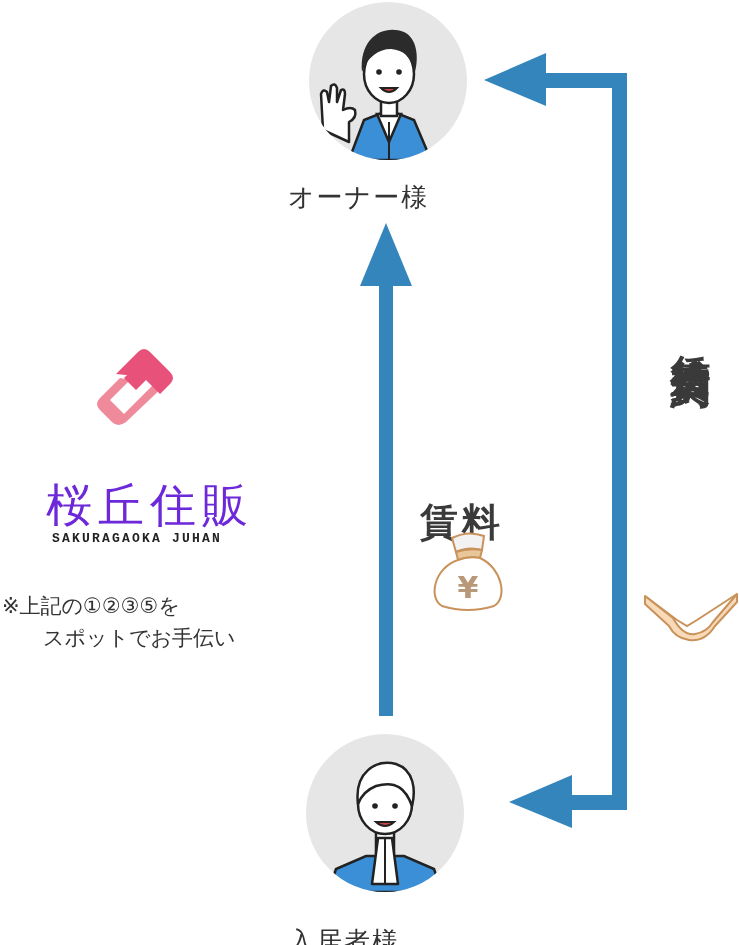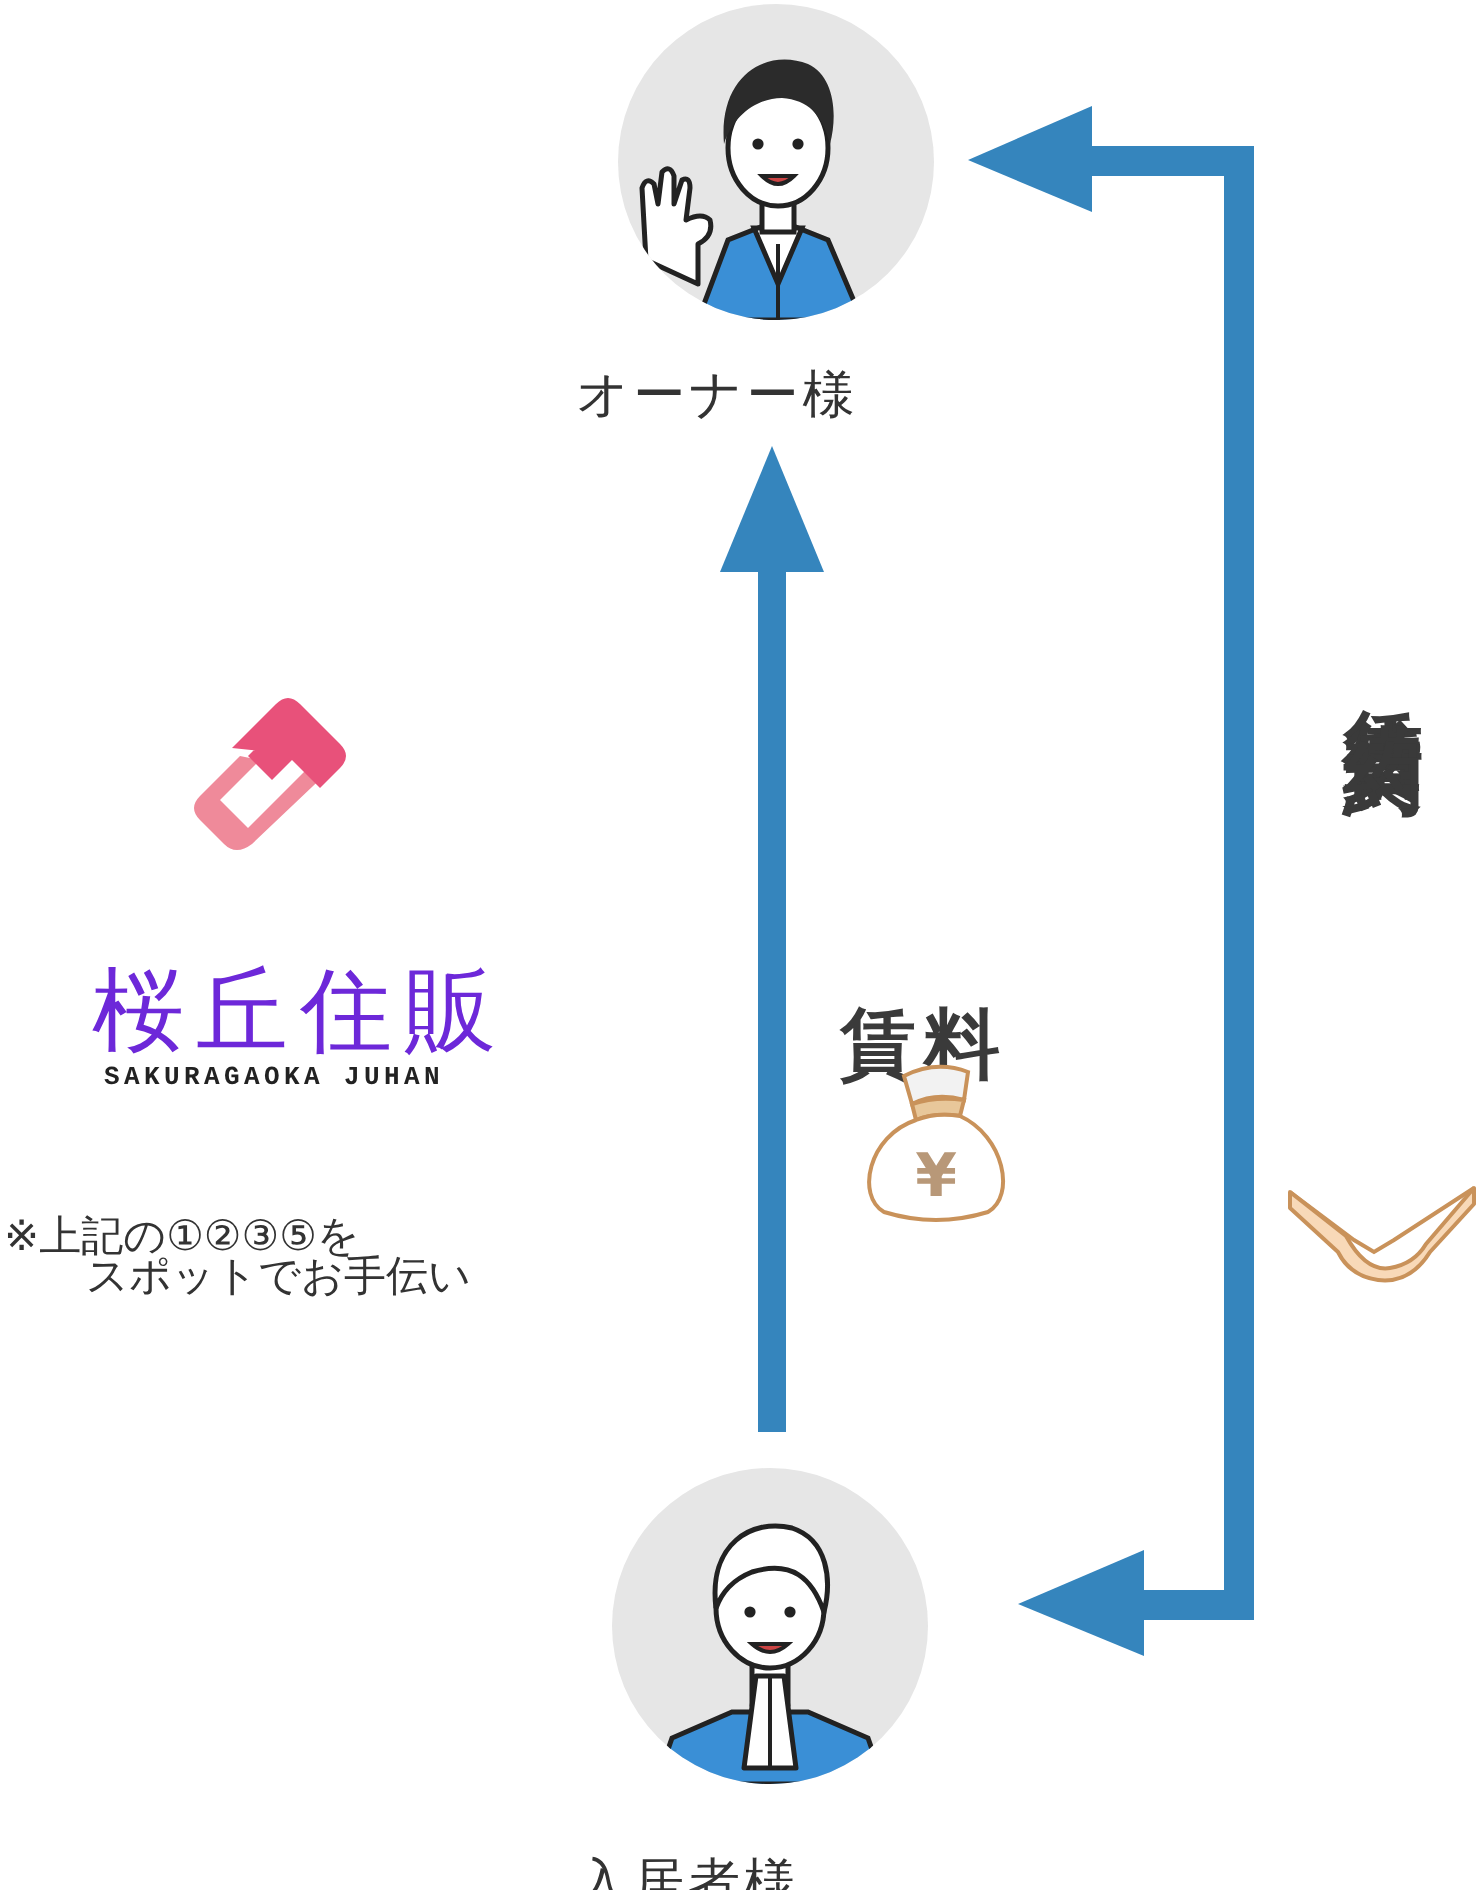--- a/index.html
+++ b/index.html
@@ -78,14 +78,14 @@
   <path d="M2 10 L30 32 Q40 50 52 48 Q64 46 70 36 L94 8 L94 16 L72 40 Q62 56 46 54 Q32 52 26 40 L2 18 Z" fill="#f8d9b8" stroke="#c9925a" stroke-width="2" stroke-linejoin="round"></path>
 </svg>
 
 <svg class="abs" style="left:80px;top:348px;" width="110" height="80" viewBox="0 0 110 80">
   <path d="M40 30 L20 50 Q14 56 20 62 L32 74 Q38 80 46 74 L86 36 L80 30 L44 66 L30 52 L50 32 Z" fill="#ef8a9a"></path>
   <path d="M36 26 L58 4 Q64 -2 70 4 L90 24 Q96 30 90 36 L80 46 L66 32 L56 42 L44 30 L60 14 L76 30 Z" fill="#e8517a"></path>
 </svg>
 <div class="abs brand-jp" style="left:46px;top:475px;">桜丘住販</div>
 <div class="abs brand-en" style="left:52px;top:531px;">SAKURAGAOKA JUHAN</div>
 
-<div class="abs note" style="left:2px;top:590px;margin-top:12px;">※上記の①②③⑤を</div>
+<div class="abs note" style="left:2px;top:590px;">※上記の①②③⑤を</div>
 <div class="abs note" style="left:43px;top:622px;">スポットでお手伝い</div>
 
 </body></html>

